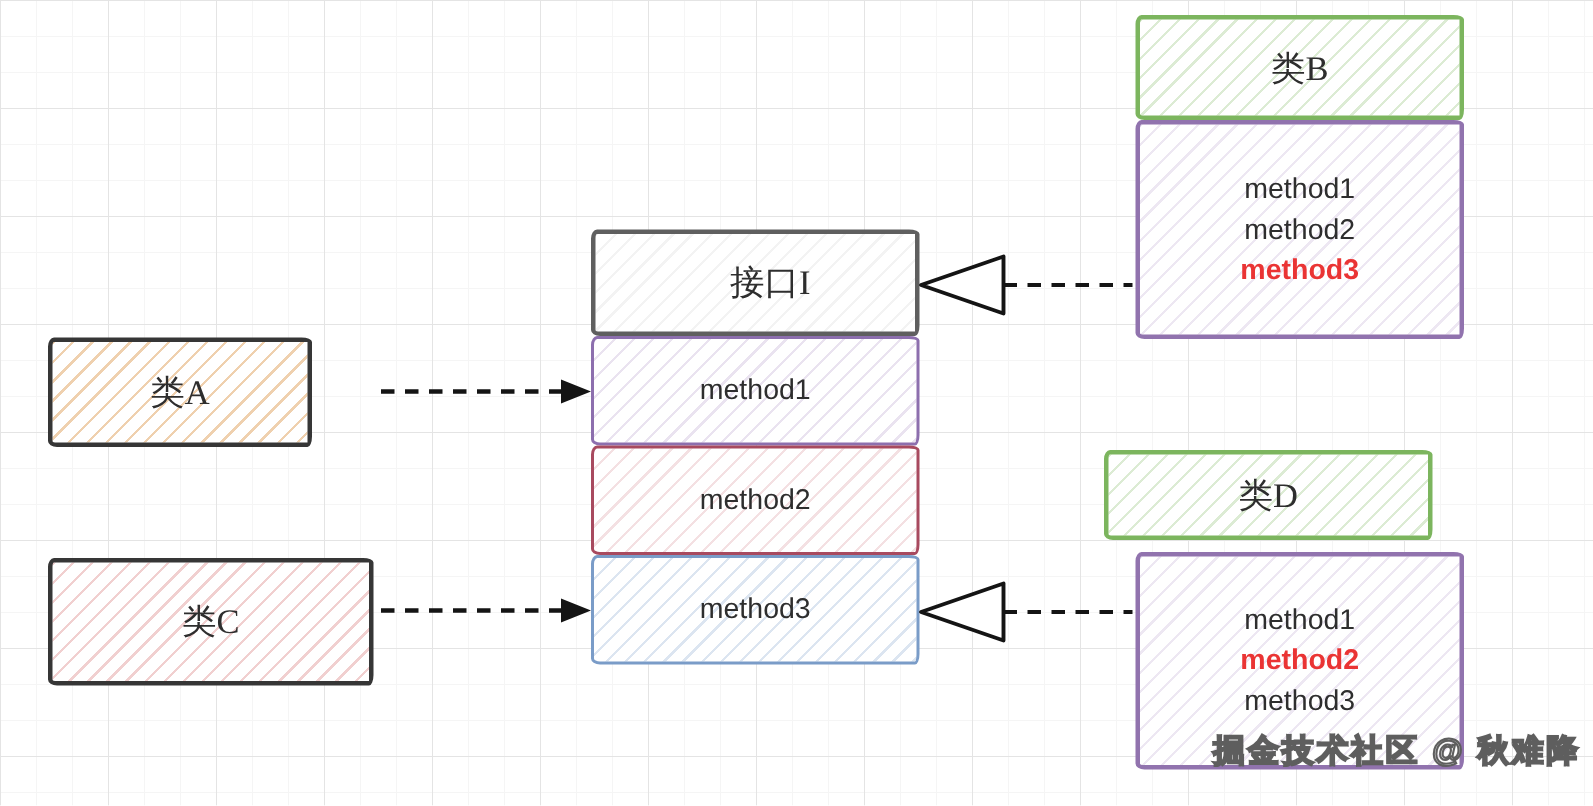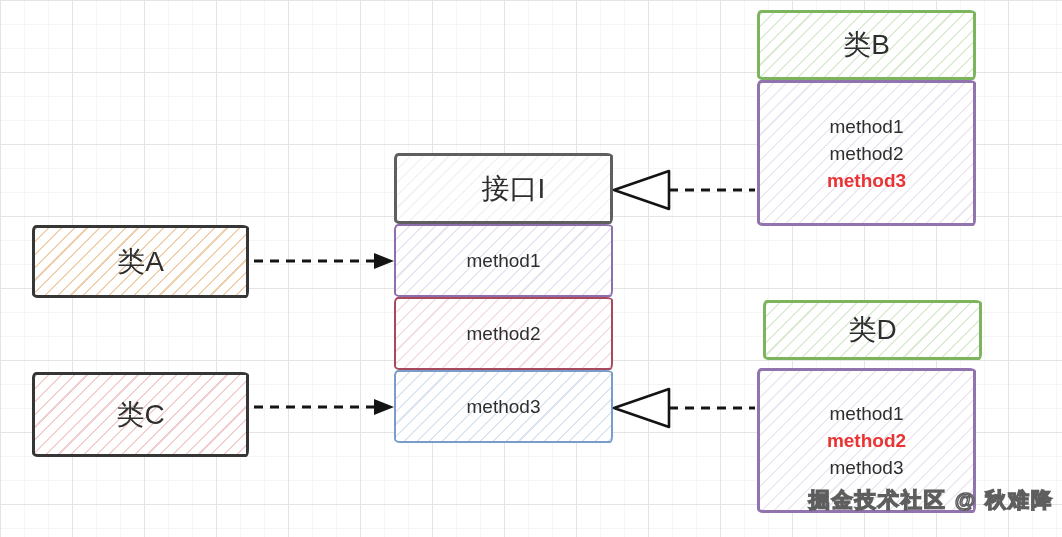--- a/index.html
+++ b/index.html
@@ -25,27 +25,27 @@
     display: flex;
     align-items: center;
     justify-content: center;
     text-align: center;
     background-color: #fff;
   }
 
   
   .sketch { border-radius: 4px 7px 3px 6px / 6px 3px 7px 4px; }
 
-  .label-cn { font-size: 28px; color: #2e2e2e; }
+  .label-cn { font-size: 23px; color: #2e2e2e; font-family: Liberation Serif, serif; }
   .method-text { font-size: 19px; color: #2e2e2e; }
   .method-list { line-height: 27px; font-size: 19px; color: #2e2e2e; }
   .hl { color: #ea3434; font-weight: 700; }
 
   
-  .class-a { left: 32px; top: 225px; width: 217px; height: 73px;
+  .class-a { left: 32px; top: 225px; width: 176px; height: 73px;
     border: 3px solid #363636;
     background-image: repeating-linear-gradient(135deg, rgba(226,170,108,0.55) 0px, rgba(226,170,108,0.55) 1.6px, transparent 1.6px, transparent 9px); }
   .class-c { left: 32px; top: 372px; width: 217px; height: 85px;
     border: 3px solid #363636;
     background-image: repeating-linear-gradient(135deg, rgba(224,150,150,0.45) 0px, rgba(224,150,150,0.45) 1.6px, transparent 1.6px, transparent 9px); }
 
   
   .iface-title { left: 394px; top: 153px; width: 219px; height: 71px;
     border: 3px solid #5f5f5f;
     background-image: repeating-linear-gradient(135deg, rgba(170,170,170,0.14) 0px, rgba(170,170,170,0.14) 1.5px, transparent 1.5px, transparent 9px); padding-left: 20px; }
@@ -62,21 +62,21 @@
   
   .hdr-green {
     border: 3px solid #7cb55e;
     background-image: repeating-linear-gradient(135deg, rgba(130,185,100,0.28) 0px, rgba(130,185,100,0.28) 1.5px, transparent 1.5px, transparent 9px); }
   .body-purple {
     border: 3px solid #9173ae;
     background-image: repeating-linear-gradient(135deg, rgba(150,115,180,0.17) 0px, rgba(150,115,180,0.17) 1.5px, transparent 1.5px, transparent 9px); }
 
   .class-b-header { left: 757px; top: 10px;  width: 219px; height: 70px; }
   .class-b-body   { left: 757px; top: 80px;  width: 219px; height: 146px; }
-  .class-d-header { left: 763px; top: 300px; width: 219px; height: 60px; }
+  .class-d-header { left: 736px; top: 300px; width: 219px; height: 60px; }
   .class-d-body   { left: 757px; top: 368px; width: 219px; height: 145px; }
 
   .arrows { position: absolute; left: 0; top: 0; width: 1062px; height: 537px; pointer-events: none; }
 
   .watermark {
     position: absolute;
     top: 486px;
     right: 8px;
     font-size: 21px;
     font-weight: 700;

